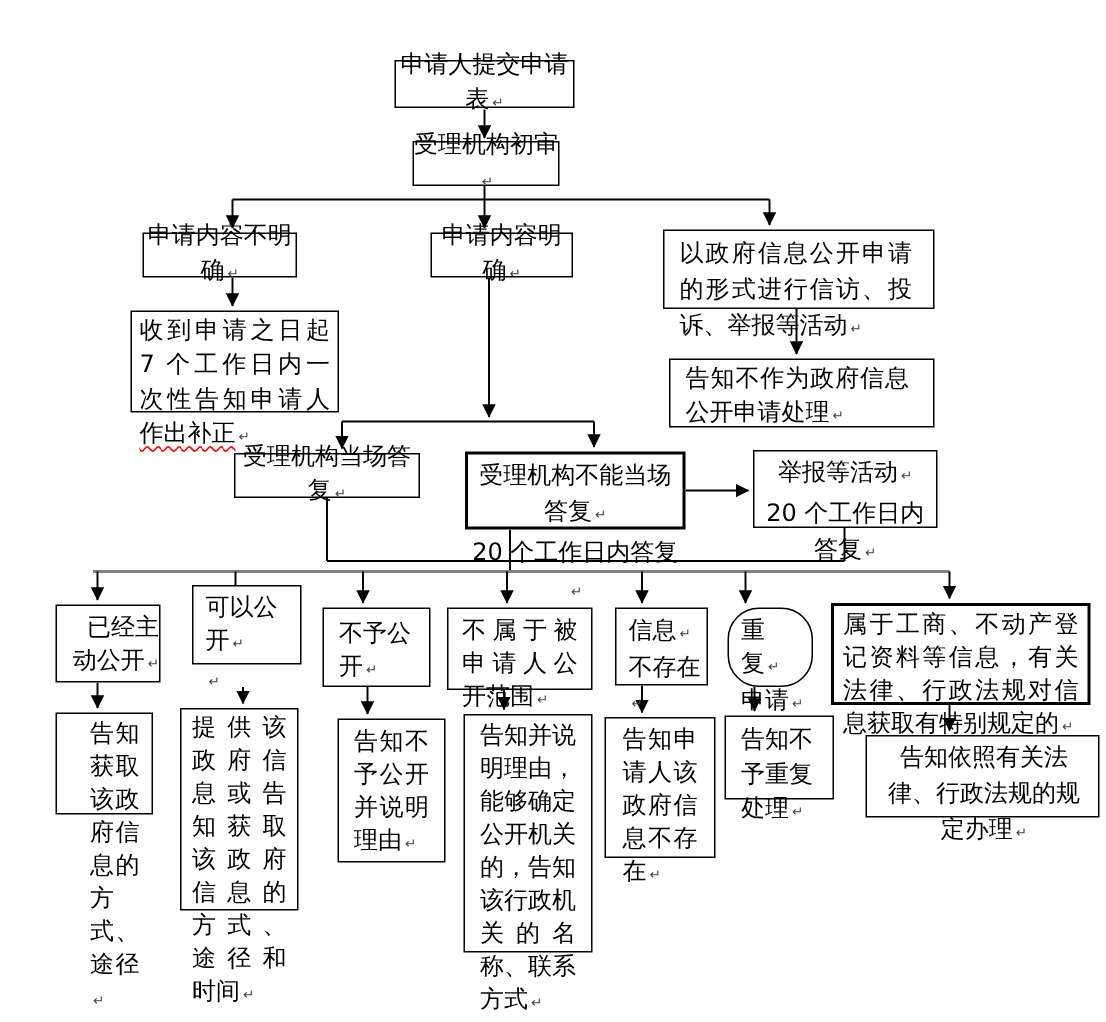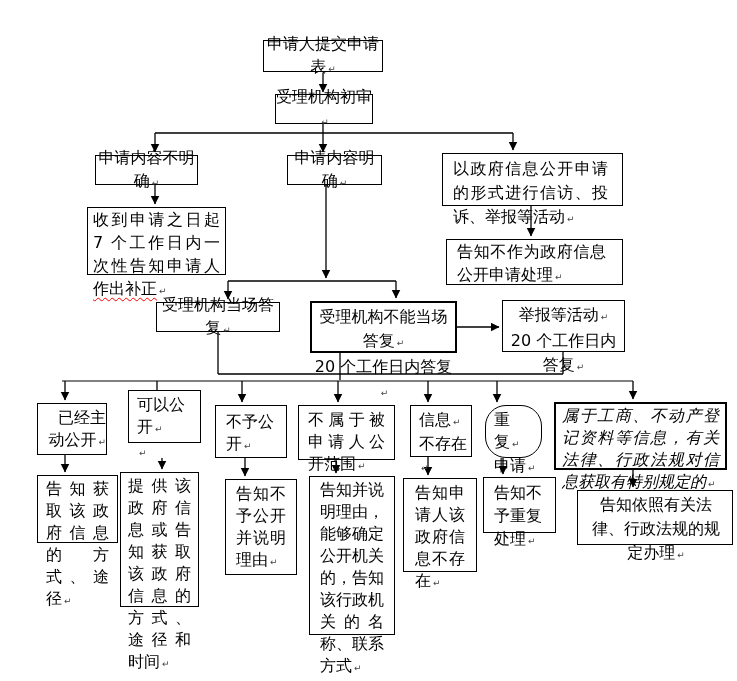--- a/index.html
+++ b/index.html
@@ -31,22 +31,22 @@
   #n-notpet   {left:446px;top:239px;width:177px;height:46px;padding:0 16px 0 10px;line-height:23px;}
   #n-onspot   {left:156px;top:302px;width:124px;height:30px;}
   #n-cannot   {left:310px;top:301px;width:147px;height:52px;border-width:2px;padding-top:2px;line-height:24px;}
   #n-extend   {left:502px;top:300px;width:123px;height:52px;padding-top:2px;line-height:24px;}
   #n-c1{left:37px; top:403px;width:70px;height:52px;padding:3px 0 0 8px;line-height:22px;text-align:right;}
   #n-c2{left:128px;top:390px;width:73px;height:53px;padding:3px 0 0 8px;line-height:22px;}
   #n-c3{left:215px;top:405px;width:72px;height:53px;padding:5px 0 0 10px;line-height:22px;}
   #n-c4{left:298px;top:405px;width:97px;height:55px;padding:3px 9px 0 9px;line-height:22px;}
   #n-c5{left:410px;top:405px;width:62px;height:52px;padding:3px 0 0 8px;line-height:22px;}
   #n-c6{left:485px;top:405px;width:57px;height:53px;padding:3px 0 0 8px;line-height:22px;border-radius:21px;}
-  #n-c7{left:554px;top:402px;width:173px;height:68px;border-width:2px;padding:1px 6px 0 6px;line-height:22px;font-style:italic;}
-  #n-a1{left:37px; top:475px;width:81px;height:68px;padding:2px 8px 0 8px;line-height:22px;}
+  #n-c7{left:554px;top:402px;width:173px;height:68px;border-width:2px;padding:1px 6px 0 6px;line-height:22px;}
+  #n-a1{left:37px; top:475px;width:65px;height:68px;padding:2px 8px 0 22px;line-height:22px;}
   #n-a2{left:120px;top:472px;width:79px;height:135px;padding:2px 7px 0 7px;line-height:22px;font-family:Liberation Serif, serif;}
   #n-a3{left:225px;top:479px;width:72px;height:96px;padding:3px 10px 0 10px;line-height:22px;}
   #n-a4{left:309px;top:476px;width:86px;height:159px;padding:2px 10px 0 10px;line-height:22px;}
   #n-a5{left:403px;top:478px;width:74px;height:94px;padding:3px 11px 0 11px;line-height:22px;}
   #n-a6{left:483px;top:477px;width:73px;height:56px;padding:3px 10px 0 10px;line-height:23px;}
   #n-a7{left:577px;top:490px;width:156px;height:55px;padding:2px 8px 0 10px;line-height:24px;}
 </style>
 </head>
 <body>
 

